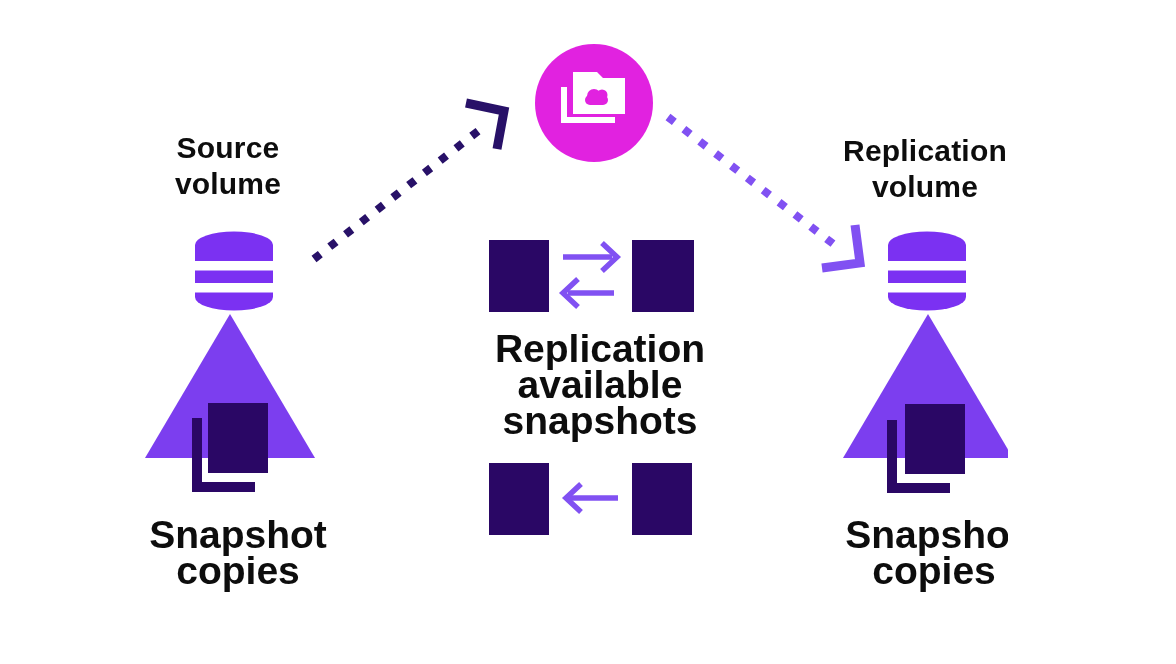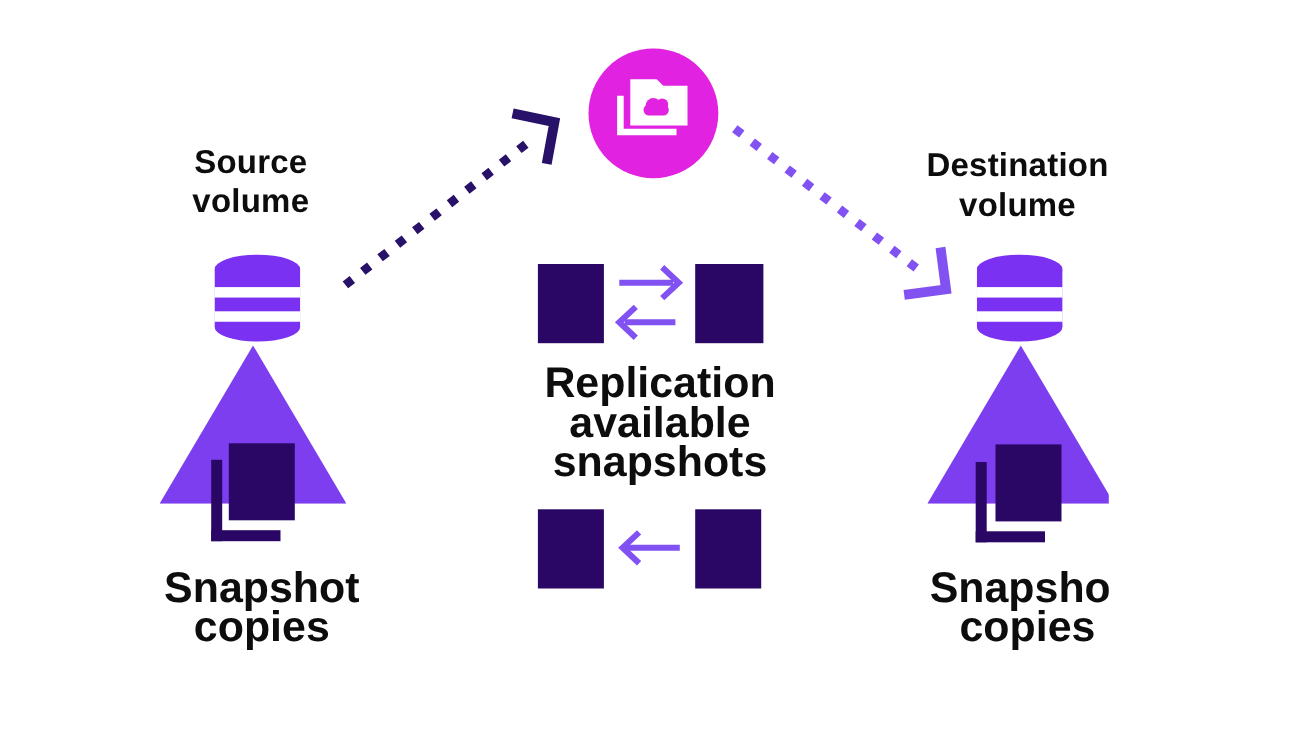--- a/index.html
+++ b/index.html
@@ -75,21 +75,21 @@
   </svg>
 
   <svg class="abs" style="left:145px;top:314px;" width="170" height="144" viewBox="0 0 170 144">
     <polygon points="85,0 170,144 0,144" class="fill-triangle"></polygon>
   </svg>
   <div class="bracket" style="left:192px;top:418px;width:53px;height:64px;"></div>
   <div class="sq" style="left:208px;top:403px;width:60px;height:70px;"></div>
 
   <div class="abs caption" style="left:88px;top:517px;width:300px;">Snapshot copies</div>
 
-  <div class="abs title" style="left:810px;top:133px;width:230px;">Destination
+  <div class="abs title" style="left:810px;top:133px;width:230px;">Replication
 volume</div>
 
   <svg class="abs" style="left:888px;top:231px;" width="78" height="80" viewBox="0 0 78 80">
     <ellipse cx="39" cy="14" rx="39" ry="13.5" class="fill-purple"></ellipse>
     <rect x="0" y="14" width="78" height="52" class="fill-purple"></rect>
     <ellipse cx="39" cy="66" rx="39" ry="13.5" class="fill-purple"></ellipse>
     <rect x="-2" y="30" width="82" height="9.5" class="fill-white"></rect>
     <rect x="-2" y="52" width="82" height="9.5" class="fill-white"></rect>
   </svg>
 

